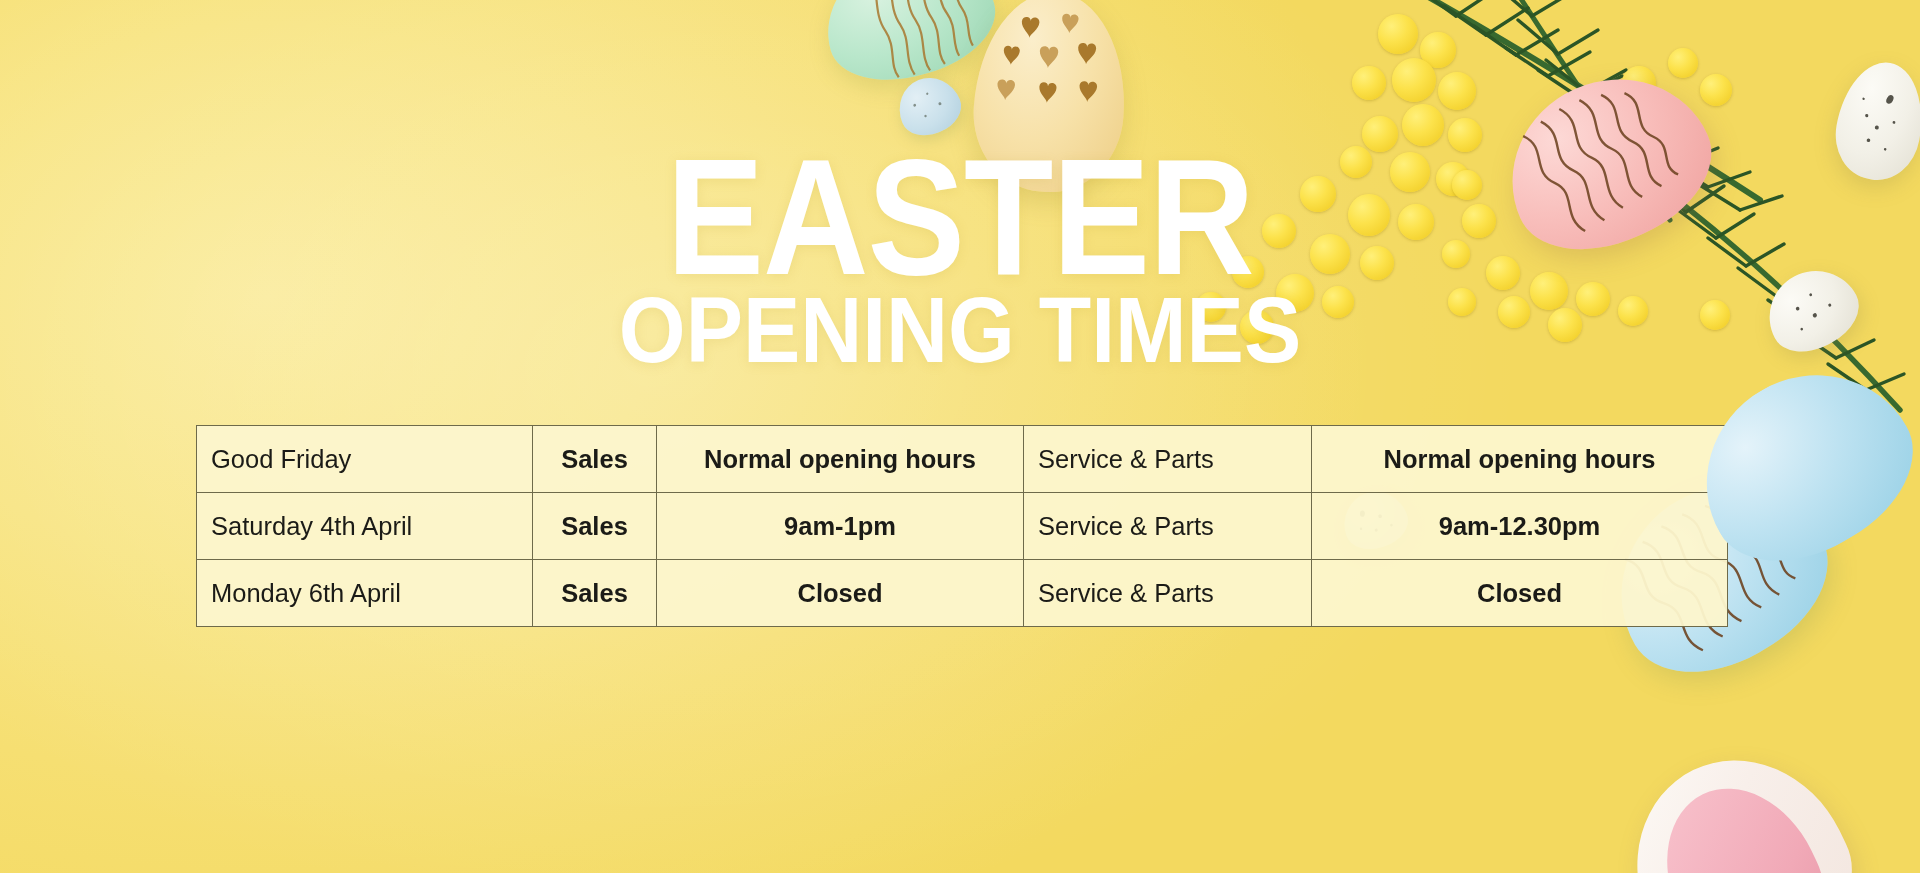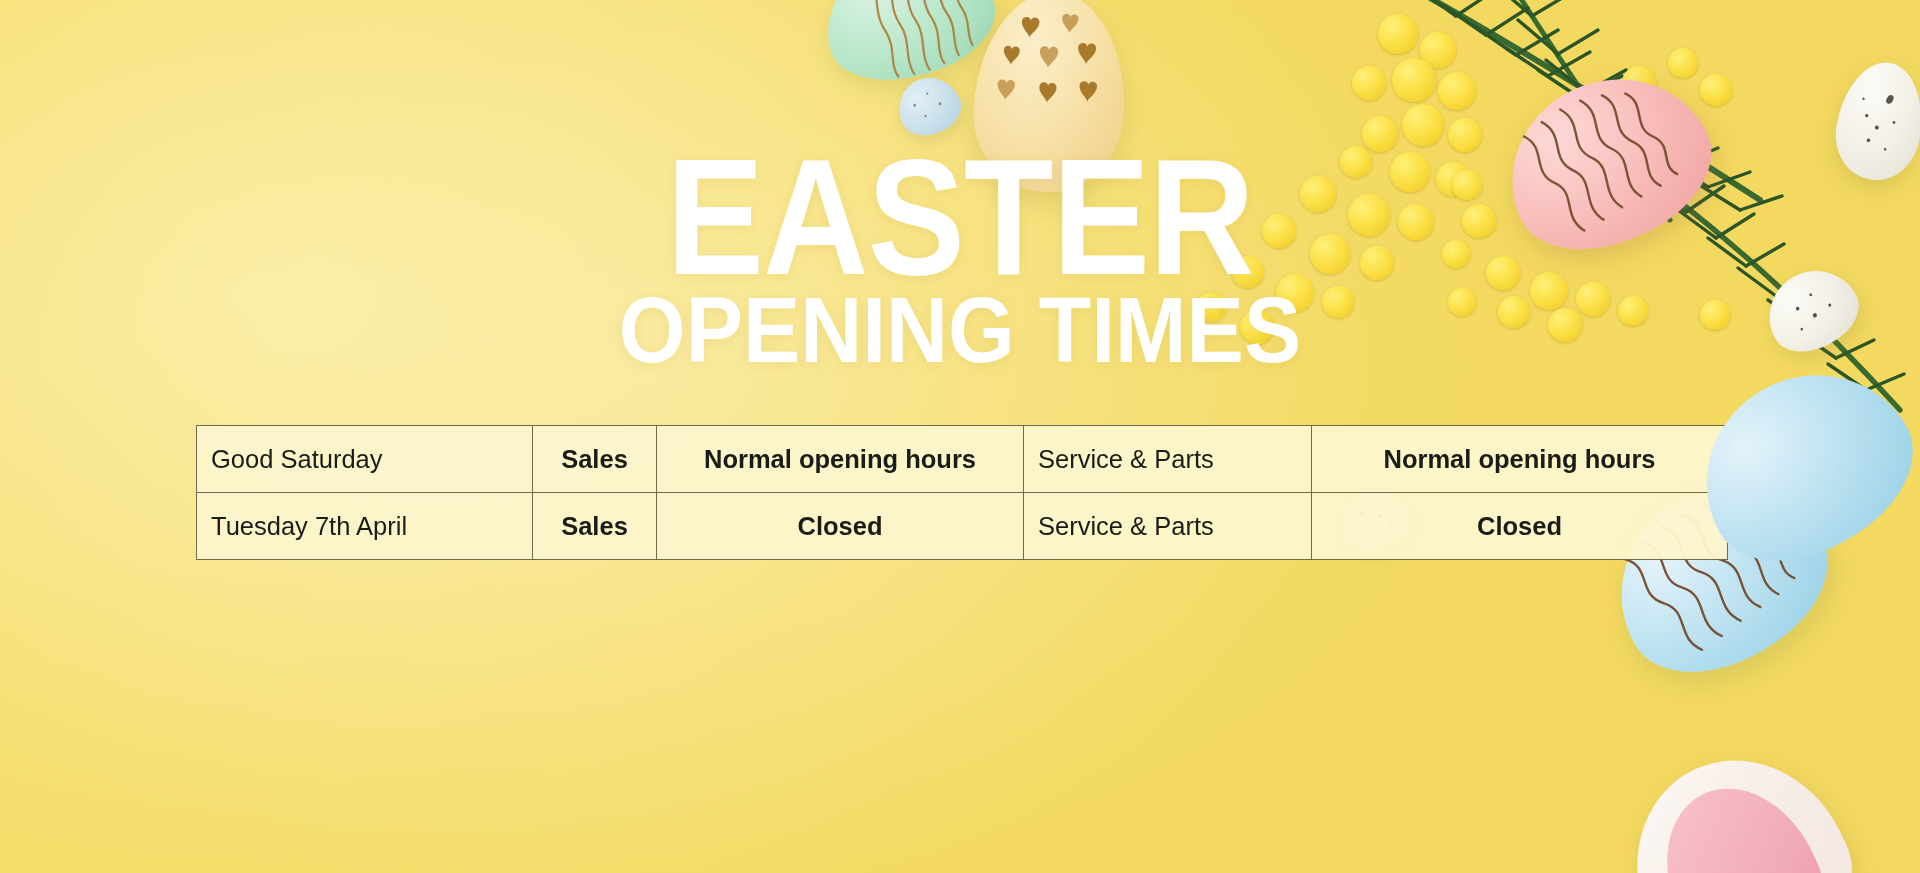--- a/index.html
+++ b/index.html
@@ -359,28 +359,35 @@
 </div>
 
 <div id="title-block">
   <div id="title-main">EASTER</div>
   <div id="title-sub">OPENING TIMES</div>
 </div>
 
 <table id="hours-table">
   <tbody id="hours-body">
       <tr>
-        <td class="c-day">Good Saturday</td>
+        <td class="c-day">Good Friday</td>
         <td class="c-dept1">Sales</td>
         <td class="c-hours1">Normal opening hours</td>
         <td class="c-dept2">Service &amp; Parts</td>
         <td class="c-hours2">Normal opening hours</td>
       </tr>
       <tr>
-        <td class="c-day">Tuesday 7th April</td>
+        <td class="c-day">Saturday 4th April</td>
+        <td class="c-dept1">Sales</td>
+        <td class="c-hours1">9am-1pm</td>
+        <td class="c-dept2">Service &amp; Parts</td>
+        <td class="c-hours2">9am-12.30pm</td>
+      </tr>
+      <tr>
+        <td class="c-day">Monday 6th April</td>
         <td class="c-dept1">Sales</td>
         <td class="c-hours1">Closed</td>
         <td class="c-dept2">Service &amp; Parts</td>
         <td class="c-hours2">Closed</td>
       </tr>
     </tbody>
 </table>
 
 <div id="deco-front">
 

